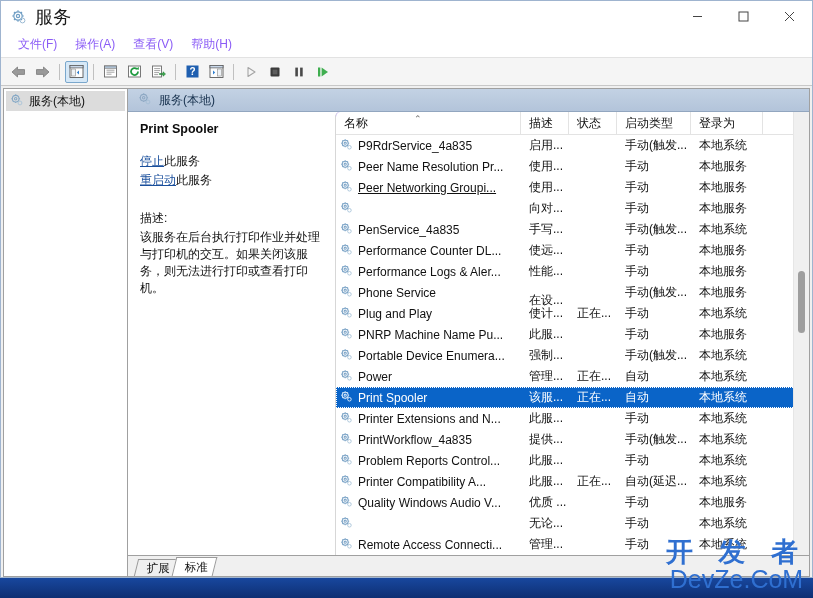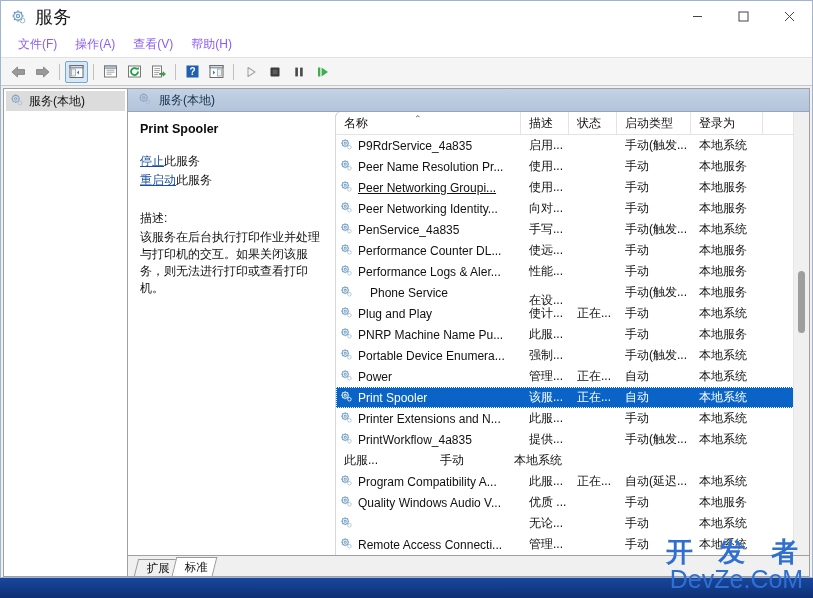--- a/index.html
+++ b/index.html
@@ -627,21 +627,20 @@
                 <div class="row">
                   <div class="cell cell-name" style="width: 185px; flex: 0 0 185px;">
                     <span class="ic"><svg width="13" height="13" viewBox="0 0 16 16">
                         <g fill="none" stroke="#7fa6c8" stroke-width="1.3">
                           <circle cx="6.4" cy="6.4" r="3.7"></circle>
                           <circle cx="6.4" cy="6.4" r="1.35"></circle>
                           <path d="M6.4 1.5v1.2M6.4 10.1v1.2M1.5 6.4h1.2M10.1 6.4h1.2M3 3l0.9 0.9M8.9 8.9l0.9 0.9M9.8 3l-0.9 0.9M3.9 8.9L3 9.8"></path>
                         </g>
                         <circle cx="11.6" cy="11.4" r="2.2" fill="none" stroke="#a6c2d8" stroke-width="1.1"></circle>
                       </svg></span>
-                    <span>Peer Networking Identity...</span>
                   </div>
                   <div class="cell" style="width: 48px; flex: 0 0 48px;">向对...</div>
                   <div class="cell" style="width: 48px; flex: 0 0 48px;"></div>
                   <div class="cell" style="width: 74px; flex: 0 0 74px;">手动</div>
                   <div class="cell" style="width: 72px; flex: 0 0 72px;">本地服务</div>
                 </div>
                 <div class="row">
                   <div class="cell cell-name" style="width: 185px; flex: 0 0 185px;">
                     <span class="ic"><svg width="13" height="13" viewBox="0 0 16 16">
                         <g fill="none" stroke="#7fa6c8" stroke-width="1.3">
@@ -686,21 +685,21 @@
                         <circle cx="11.6" cy="11.4" r="2.2" fill="none" stroke="#a6c2d8" stroke-width="1.1"></circle>
                       </svg></span>
                     <span>Performance Logs &amp; Aler...</span>
                   </div>
                   <div class="cell" style="width: 48px; flex: 0 0 48px;">性能...</div>
                   <div class="cell" style="width: 48px; flex: 0 0 48px;"></div>
                   <div class="cell" style="width: 74px; flex: 0 0 74px;">手动</div>
                   <div class="cell" style="width: 72px; flex: 0 0 72px;">本地服务</div>
                 </div>
                 <div class="row">
-                  <div class="cell cell-name" style="width: 185px; flex: 0 0 185px; gap: 12px;">
+                  <div class="cell cell-name" style="width: 185px; flex: 0 0 185px;">
                     <span class="ic"><svg width="13" height="13" viewBox="0 0 16 16">
                         <g fill="none" stroke="#7fa6c8" stroke-width="1.3">
                           <circle cx="6.4" cy="6.4" r="3.7"></circle>
                           <circle cx="6.4" cy="6.4" r="1.35"></circle>
                           <path d="M6.4 1.5v1.2M6.4 10.1v1.2M1.5 6.4h1.2M10.1 6.4h1.2M3 3l0.9 0.9M8.9 8.9l0.9 0.9M9.8 3l-0.9 0.9M3.9 8.9L3 9.8"></path>
                         </g>
                         <circle cx="11.6" cy="11.4" r="2.2" fill="none" stroke="#a6c2d8" stroke-width="1.1"></circle>
                       </svg></span>
                     <span>Phone Service</span>
                   </div>
@@ -822,36 +821,47 @@
                         <circle cx="11.6" cy="11.4" r="2.2" fill="none" stroke="#a6c2d8" stroke-width="1.1"></circle>
                       </svg></span>
                     <span>PrintWorkflow_4a835</span>
                   </div>
                   <div class="cell" style="width: 48px; flex: 0 0 48px;">提供...</div>
                   <div class="cell" style="width: 48px; flex: 0 0 48px;"></div>
                   <div class="cell" style="width: 74px; flex: 0 0 74px;">手动(触发...</div>
                   <div class="cell" style="width: 72px; flex: 0 0 72px;">本地系统</div>
                 </div>
                 <div class="row">
+                  <div class="cell cell-name" style="width: 185px; flex: 0 0 185px;">
+                    <span class="ic"><svg width="13" height="13" viewBox="0 0 16 16">
+                        <g fill="none" stroke="#7fa6c8" stroke-width="1.3">
+                          <circle cx="6.4" cy="6.4" r="3.7"></circle>
+                          <circle cx="6.4" cy="6.4" r="1.35"></circle>
+                          <path d="M6.4 1.5v1.2M6.4 10.1v1.2M1.5 6.4h1.2M10.1 6.4h1.2M3 3l0.9 0.9M8.9 8.9l0.9 0.9M9.8 3l-0.9 0.9M3.9 8.9L3 9.8"></path>
+                        </g>
+                        <circle cx="11.6" cy="11.4" r="2.2" fill="none" stroke="#a6c2d8" stroke-width="1.1"></circle>
+                      </svg></span>
+                    <span>Problem Reports Control...</span>
+                  </div>
                   <div class="cell" style="width: 48px; flex: 0 0 48px;">此服...</div>
                   <div class="cell" style="width: 48px; flex: 0 0 48px;"></div>
                   <div class="cell" style="width: 74px; flex: 0 0 74px;">手动</div>
                   <div class="cell" style="width: 72px; flex: 0 0 72px;">本地系统</div>
                 </div>
                 <div class="row">
                   <div class="cell cell-name" style="width: 185px; flex: 0 0 185px;">
                     <span class="ic"><svg width="13" height="13" viewBox="0 0 16 16">
                         <g fill="none" stroke="#7fa6c8" stroke-width="1.3">
                           <circle cx="6.4" cy="6.4" r="3.7"></circle>
                           <circle cx="6.4" cy="6.4" r="1.35"></circle>
                           <path d="M6.4 1.5v1.2M6.4 10.1v1.2M1.5 6.4h1.2M10.1 6.4h1.2M3 3l0.9 0.9M8.9 8.9l0.9 0.9M9.8 3l-0.9 0.9M3.9 8.9L3 9.8"></path>
                         </g>
                         <circle cx="11.6" cy="11.4" r="2.2" fill="none" stroke="#a6c2d8" stroke-width="1.1"></circle>
                       </svg></span>
-                    <span>Program Compatibility A...</span>
+                    <span>Printer Compatibility A...</span>
                   </div>
                   <div class="cell" style="width: 48px; flex: 0 0 48px;">此服...</div>
                   <div class="cell" style="width: 48px; flex: 0 0 48px;">正在...</div>
                   <div class="cell" style="width: 74px; flex: 0 0 74px;">自动(延迟...</div>
                   <div class="cell" style="width: 72px; flex: 0 0 72px;">本地系统</div>
                 </div>
                 <div class="row">
                   <div class="cell cell-name" style="width: 185px; flex: 0 0 185px;">
                     <span class="ic"><svg width="13" height="13" viewBox="0 0 16 16">
                         <g fill="none" stroke="#7fa6c8" stroke-width="1.3">

